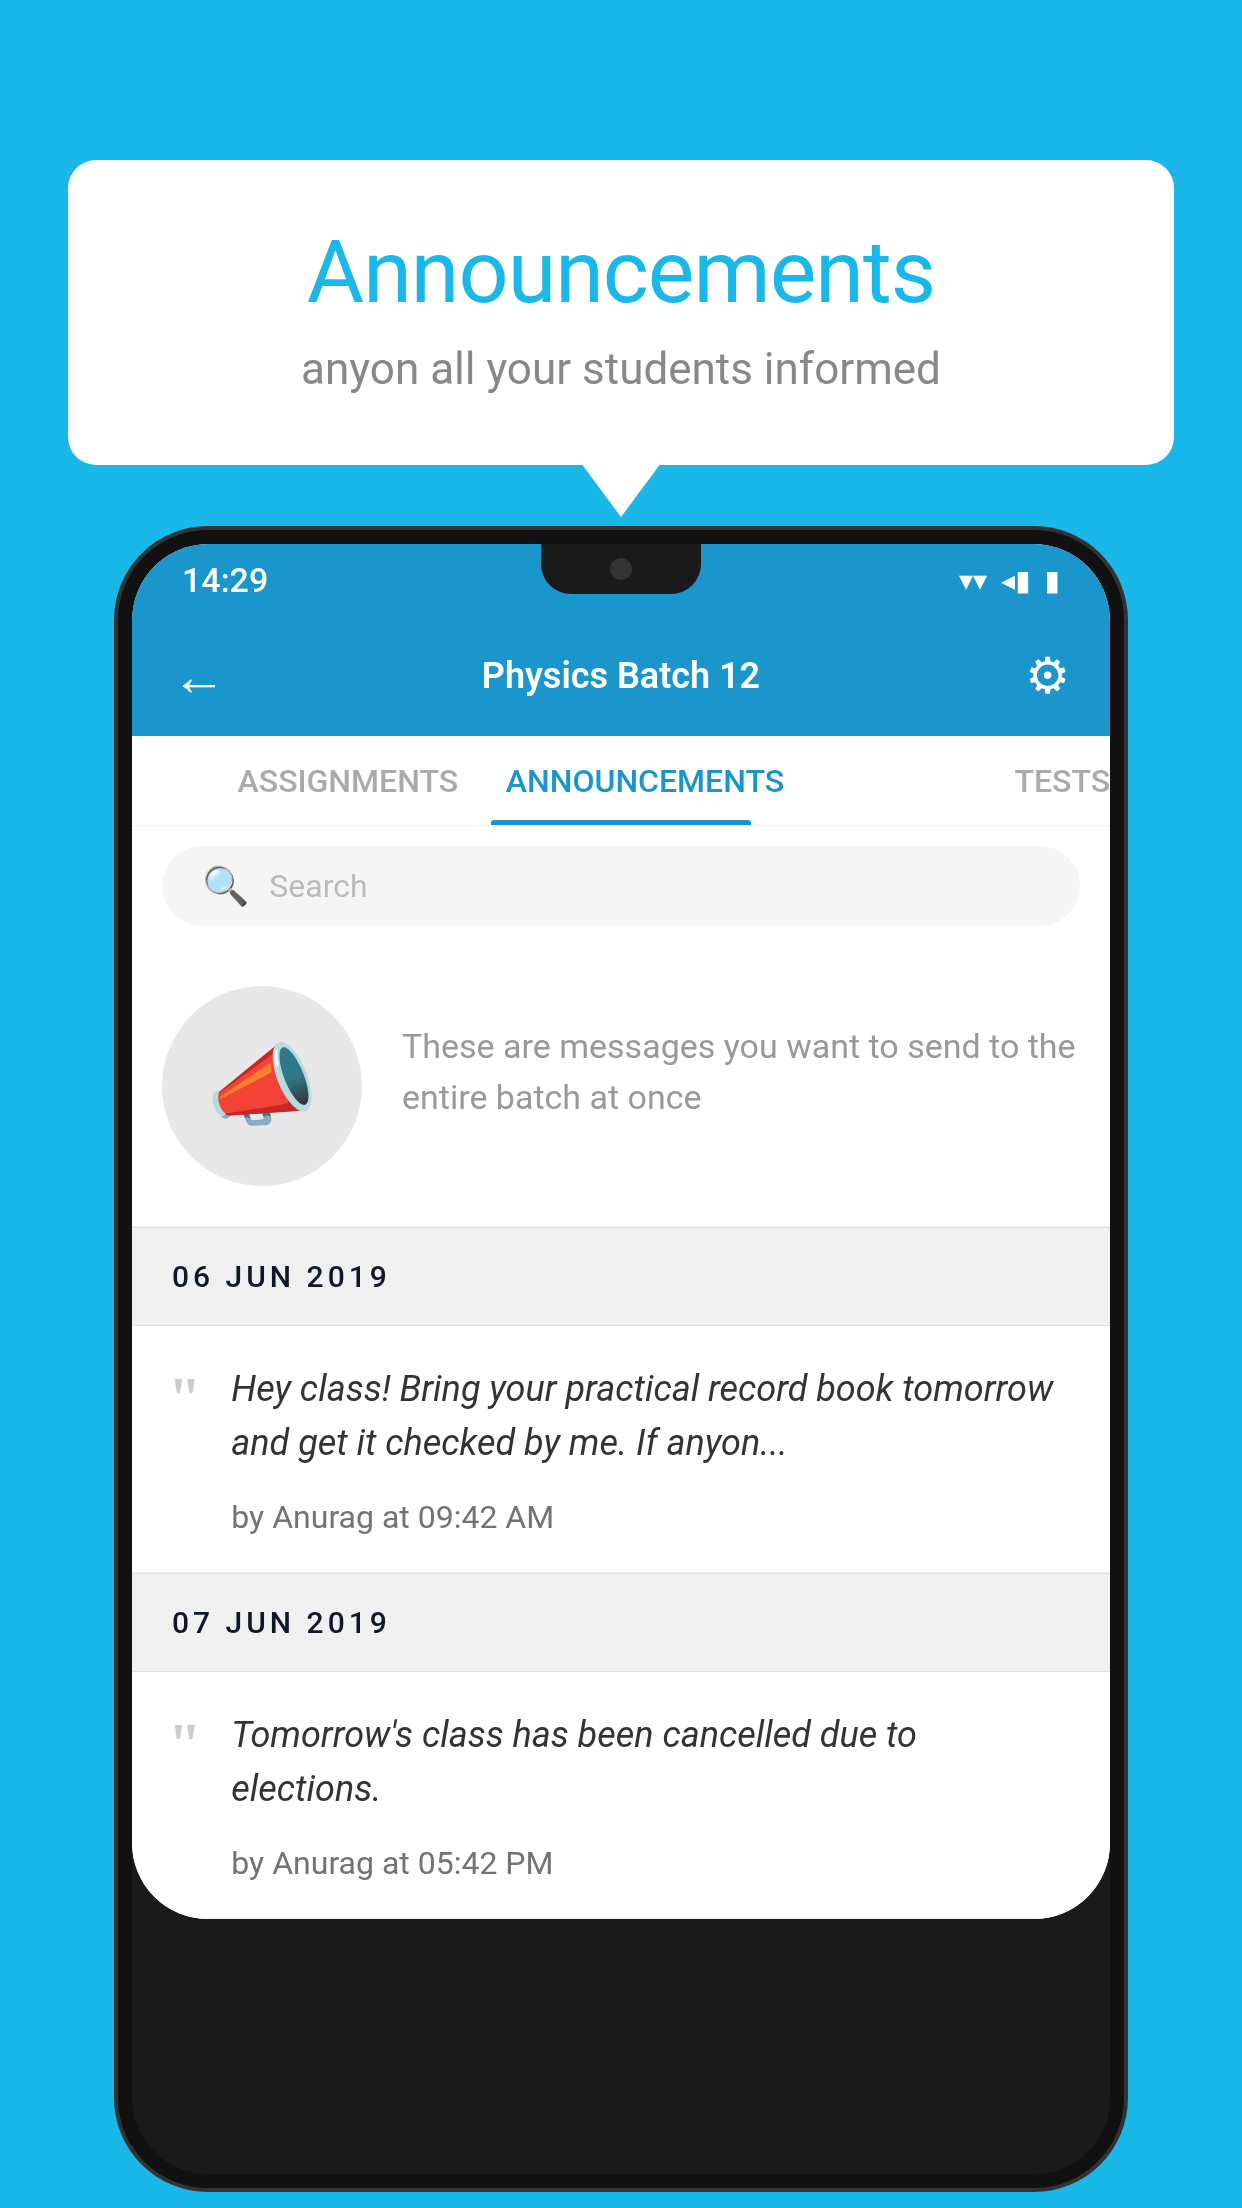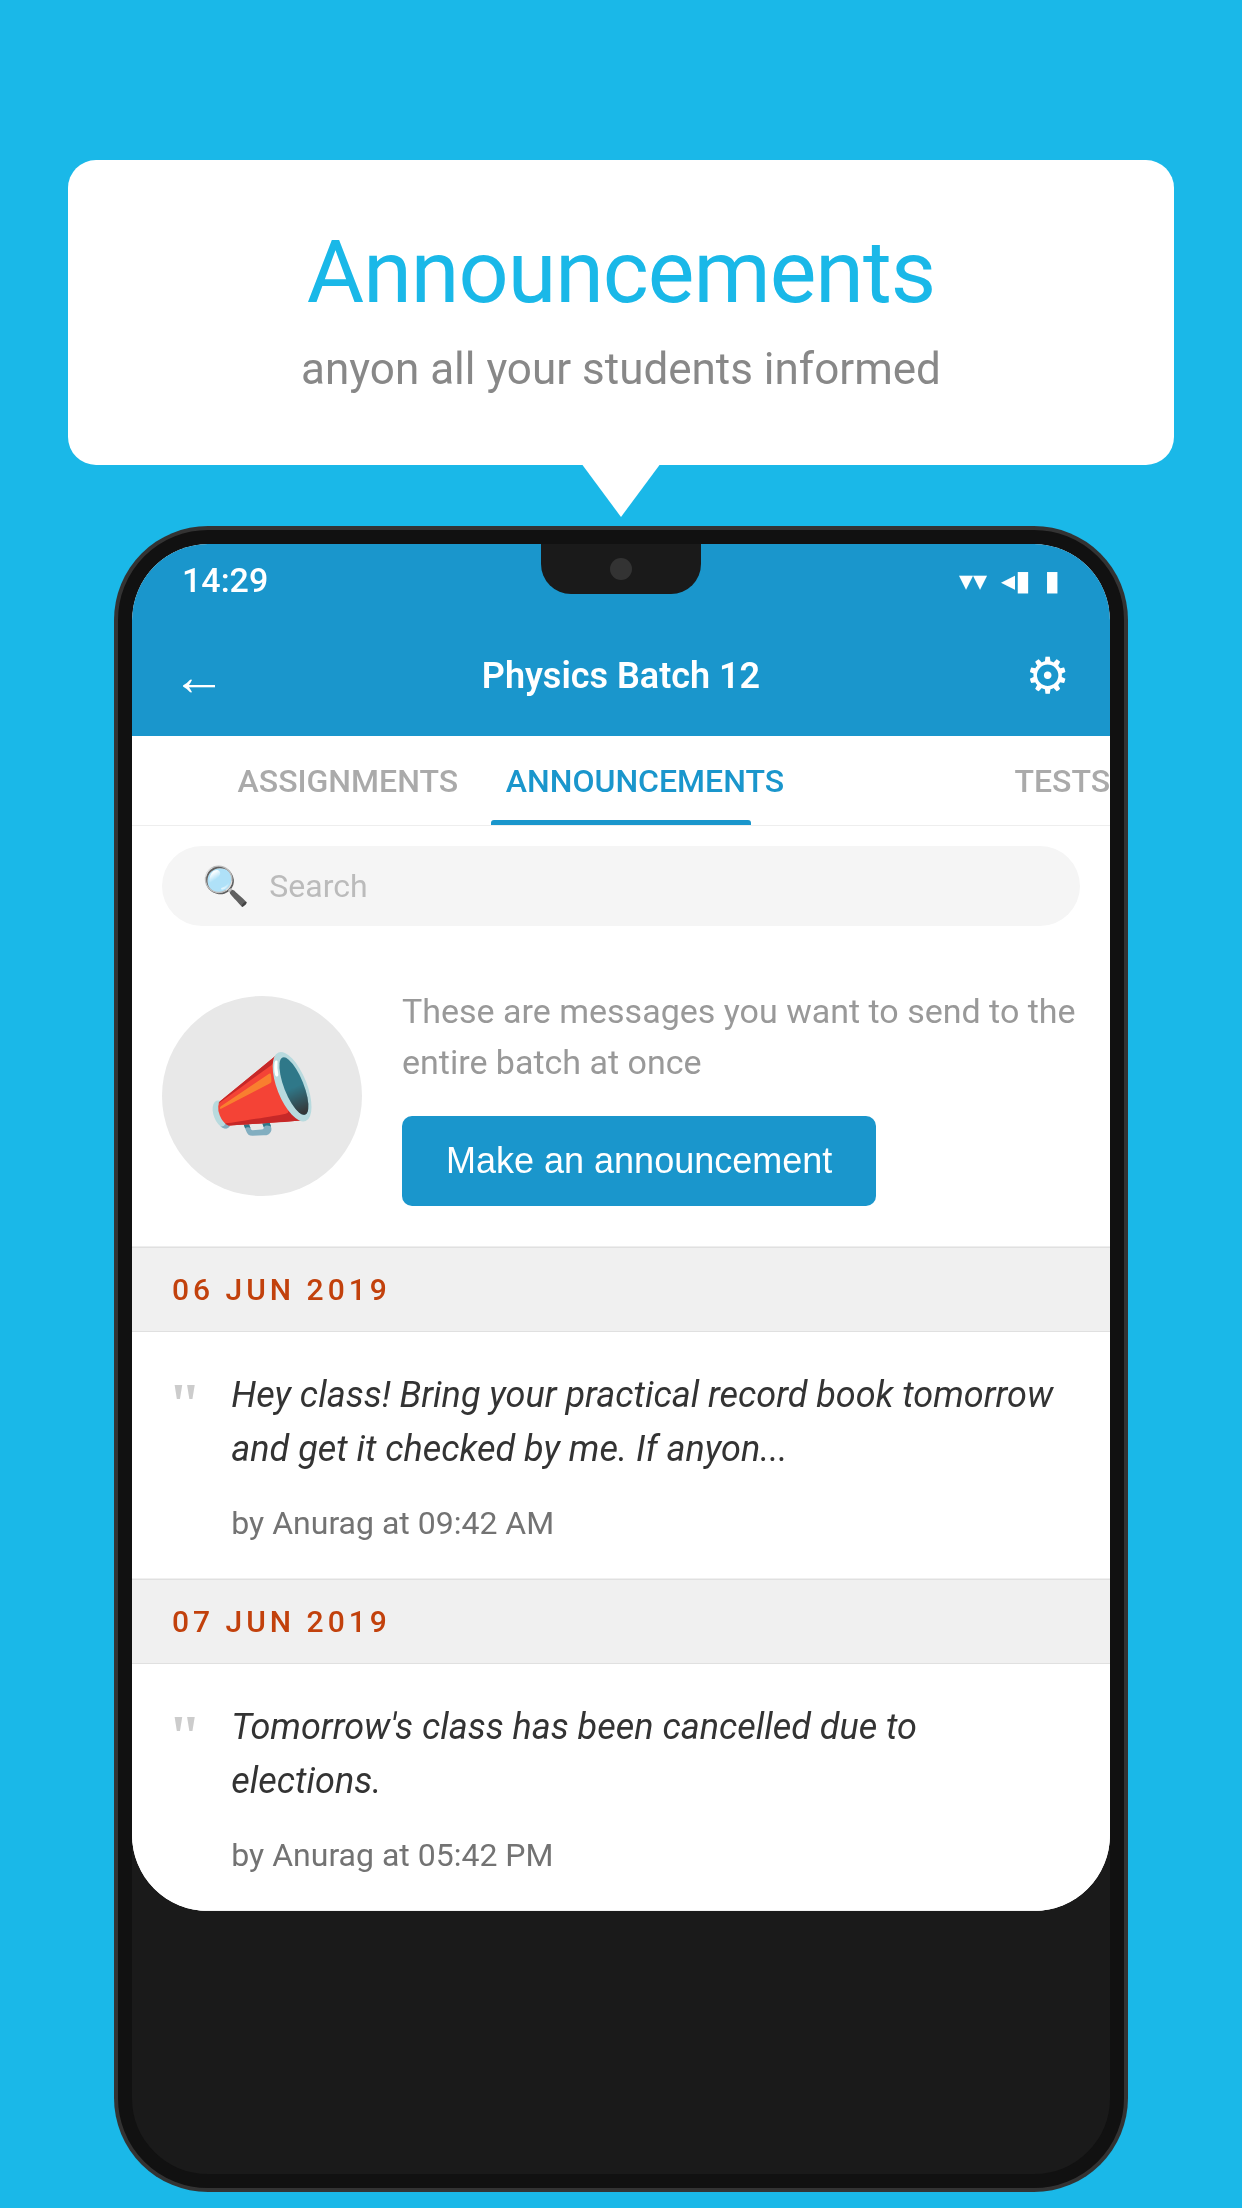--- a/index.html
+++ b/index.html
@@ -275,23 +275,23 @@
       border-radius: 10px;
       padding: 24px 44px;
       font-size: 36px;
       font-weight: 500;
       cursor: pointer;
     }
 
     
     .date-separator {
       background: #f0f0f0;
-      padding: 24px 40px;
+      padding: 31px 40px;
       font-size: 30px;
-      color: #c2410c;
+      color: #0f172a;
       letter-spacing: 4px;
       font-weight: 500;
       border-bottom: 1px solid #e0e0e0;
       border-top: 1px solid #e0e0e0;
     }
 
     
     .announcement-item {
       background: white;
       padding: 36px 36px;
@@ -426,21 +426,20 @@
           <span class="search-text">Search</span>
         </div>
       </div>
 
       <div class="announcement-prompt">
         <div class="announcement-icon-circle">
           <span class="megaphone-icon">📣</span>
         </div>
         <div class="announcement-right">
           <div class="announcement-desc">These are messages you want to send to the entire batch at once</div>
-          <button class="make-announcement-btn">Make an announcement</button>
         </div>
       </div>
 
       <div class="date-separator">06  JUN  2019</div>
 
       <div class="announcement-item">
         <div class="quote-icon">"</div>
         <div class="announcement-content">
           <div class="announcement-text">Hey class! Bring your practical record book tomorrow and get it checked by me. If anyon...</div>
           <div class="announcement-meta">by Anurag at 09:42 AM</div>

